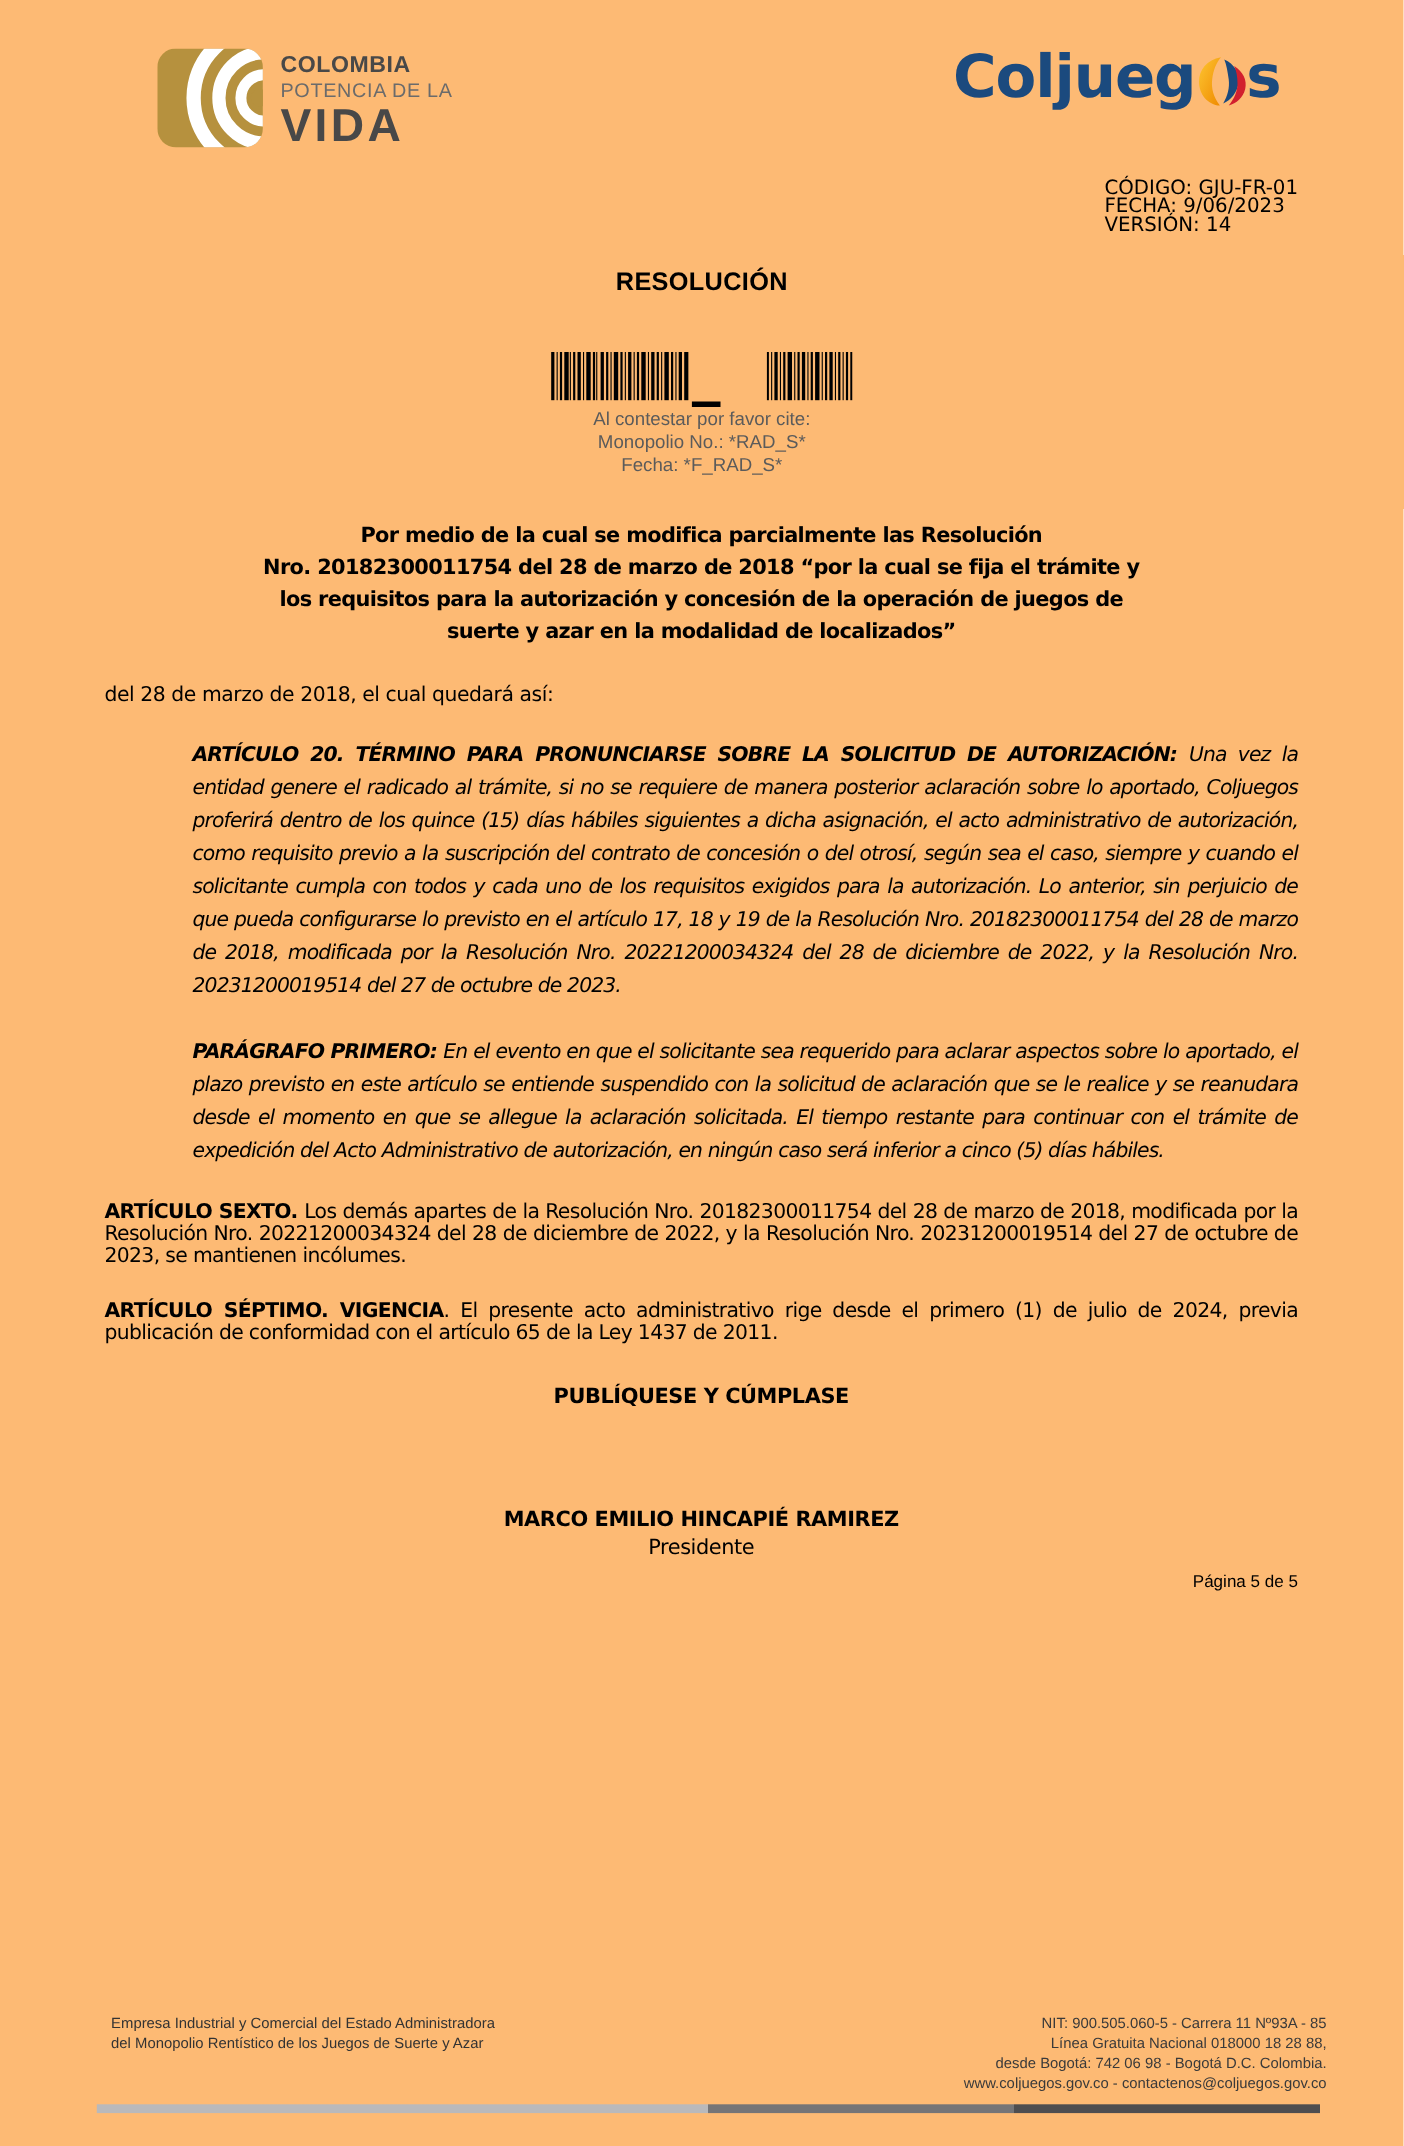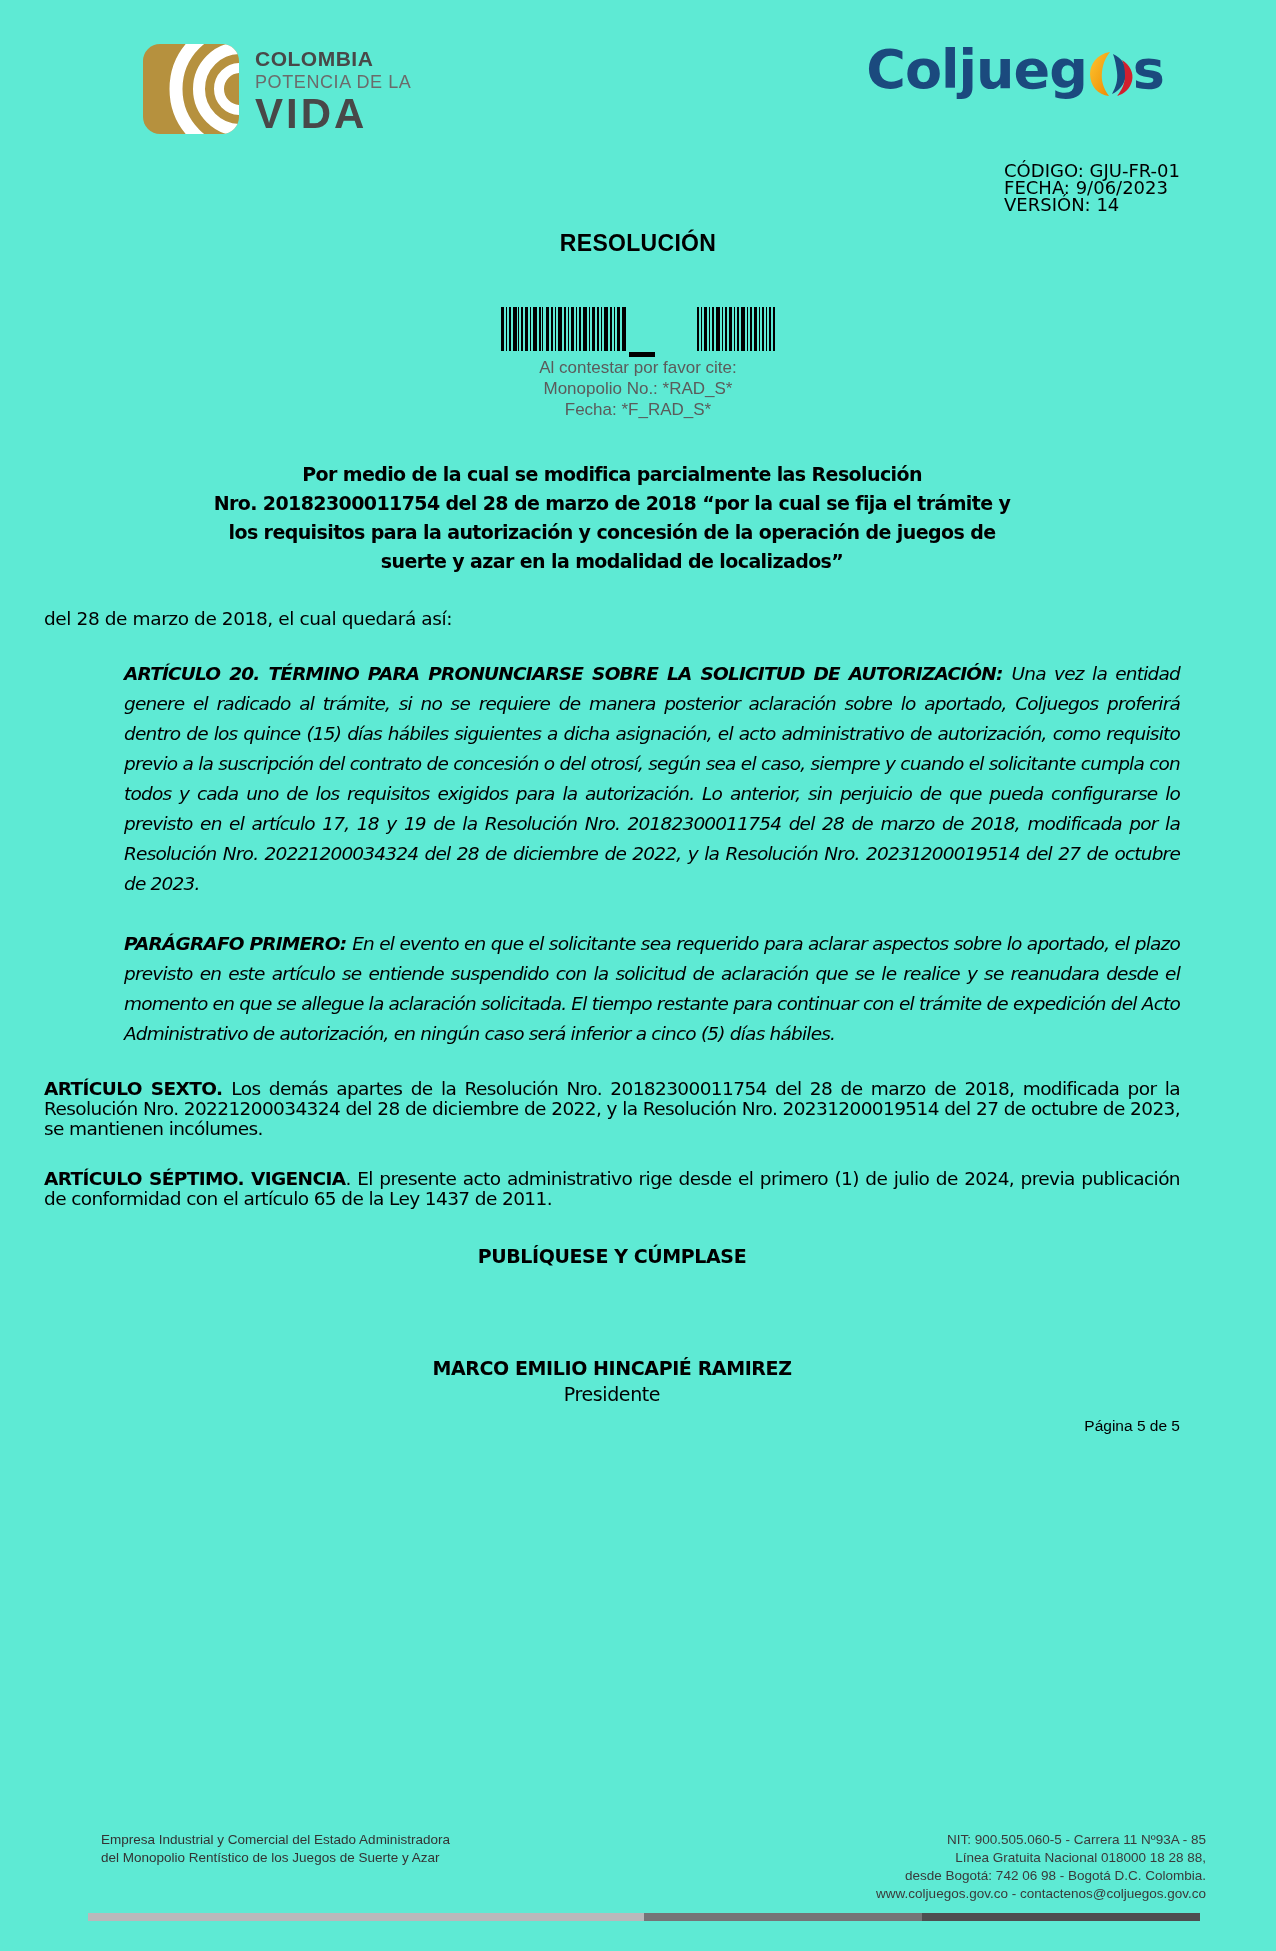--- a/index.html
+++ b/index.html
@@ -1,43 +1,43 @@
 <!DOCTYPE html>
 <html><head>
 <meta charset="utf-8">
 <style>
   html,body{margin:0;padding:0;background:#ffffff;}
   .page{
-    width:1276px;height:1951px;position:relative;background:#5eead4;
+    width:1276px;height:1951px;position:relative;background:#fdba74;
     font-family:"Liberation Sans", sans-serif;color:#000;overflow:hidden;
   }
   
   .header{position:relative;height:230px;}
   .logo-colombia{position:absolute;left:143px;top:44px;display:flex;align-items:center;gap:16px;}
   .logo-colombia-text{display:flex;flex-direction:column;line-height:1;}
   .lc-line1{font-weight:700;font-size:21px;color:#484848;letter-spacing:.5px;}
   .lc-line2{font-size:18px;color:#6b6b6b;letter-spacing:.6px;margin-top:4px;}
   .lc-line3{font-weight:700;font-size:42px;color:#484848;letter-spacing:3px;margin-top:2px;}
   .logo-coljuegos{position:absolute;right:112px;top:36px;display:flex;align-items:center;}
   .coljuegos-word{font-weight:700;font-size:54px;color:#1b4a7e;letter-spacing:-1px;font-family:"DejaVu Sans",sans-serif;}
   .coljuegos-o{margin:14px -2px 0 2px;}
   .code-block{
     position:absolute;right:96px;top:162px;
     font-family:"DejaVu Sans",sans-serif;font-size:18px;line-height:17px;color:#000;
   }
   
-  .doc-title{text-align:center;font-weight:700;font-size:23px;margin-top:0;letter-spacing:.3px;}
+  .doc-title{text-align:center;font-weight:700;font-size:23px;margin-top:13px;letter-spacing:.3px;}
   .barcode-row{margin-top:50px;display:flex;justify-content:center;align-items:flex-end;}
   .barcode-underscore{width:26px;height:5px;background:#000;margin:0 0 -6px 3px;}
   .barcode-gap{width:42px;}
   .citation{
     text-align:center;margin-top:6px;color:#5b5b5b;font-size:17px;line-height:21px;
   }
   
-  .body-col{padding:0 96px 0 44px;}
+  .body-col{padding:0 96px 0 95px;}
   .subject{margin:40px auto 0 auto;max-width:920px;text-align:center;font-weight:700;
     font-size:19px;line-height:29px;font-family:"DejaVu Sans",sans-serif;letter-spacing:-0.6px;}
   .intro{margin-top:32px;font-family:"DejaVu Sans",sans-serif;font-size:18.5px;letter-spacing:-0.4px;}
   .indent-block{margin:30px 0 0 80px;text-align:justify;font-style:italic;
     font-family:"DejaVu Sans",sans-serif;font-size:18.5px;line-height:30px;letter-spacing:-0.8px;}
   .indent-block b{font-style:italic;}
   .article{margin-top:30px;text-align:justify;font-family:"DejaVu Sans",sans-serif;
     font-size:18.5px;line-height:20px;letter-spacing:-0.6px;}
   .publiquese{margin-top:36px;text-align:center;font-weight:700;font-size:19px;
     font-family:"DejaVu Sans",sans-serif;letter-spacing:-0.4px;}

